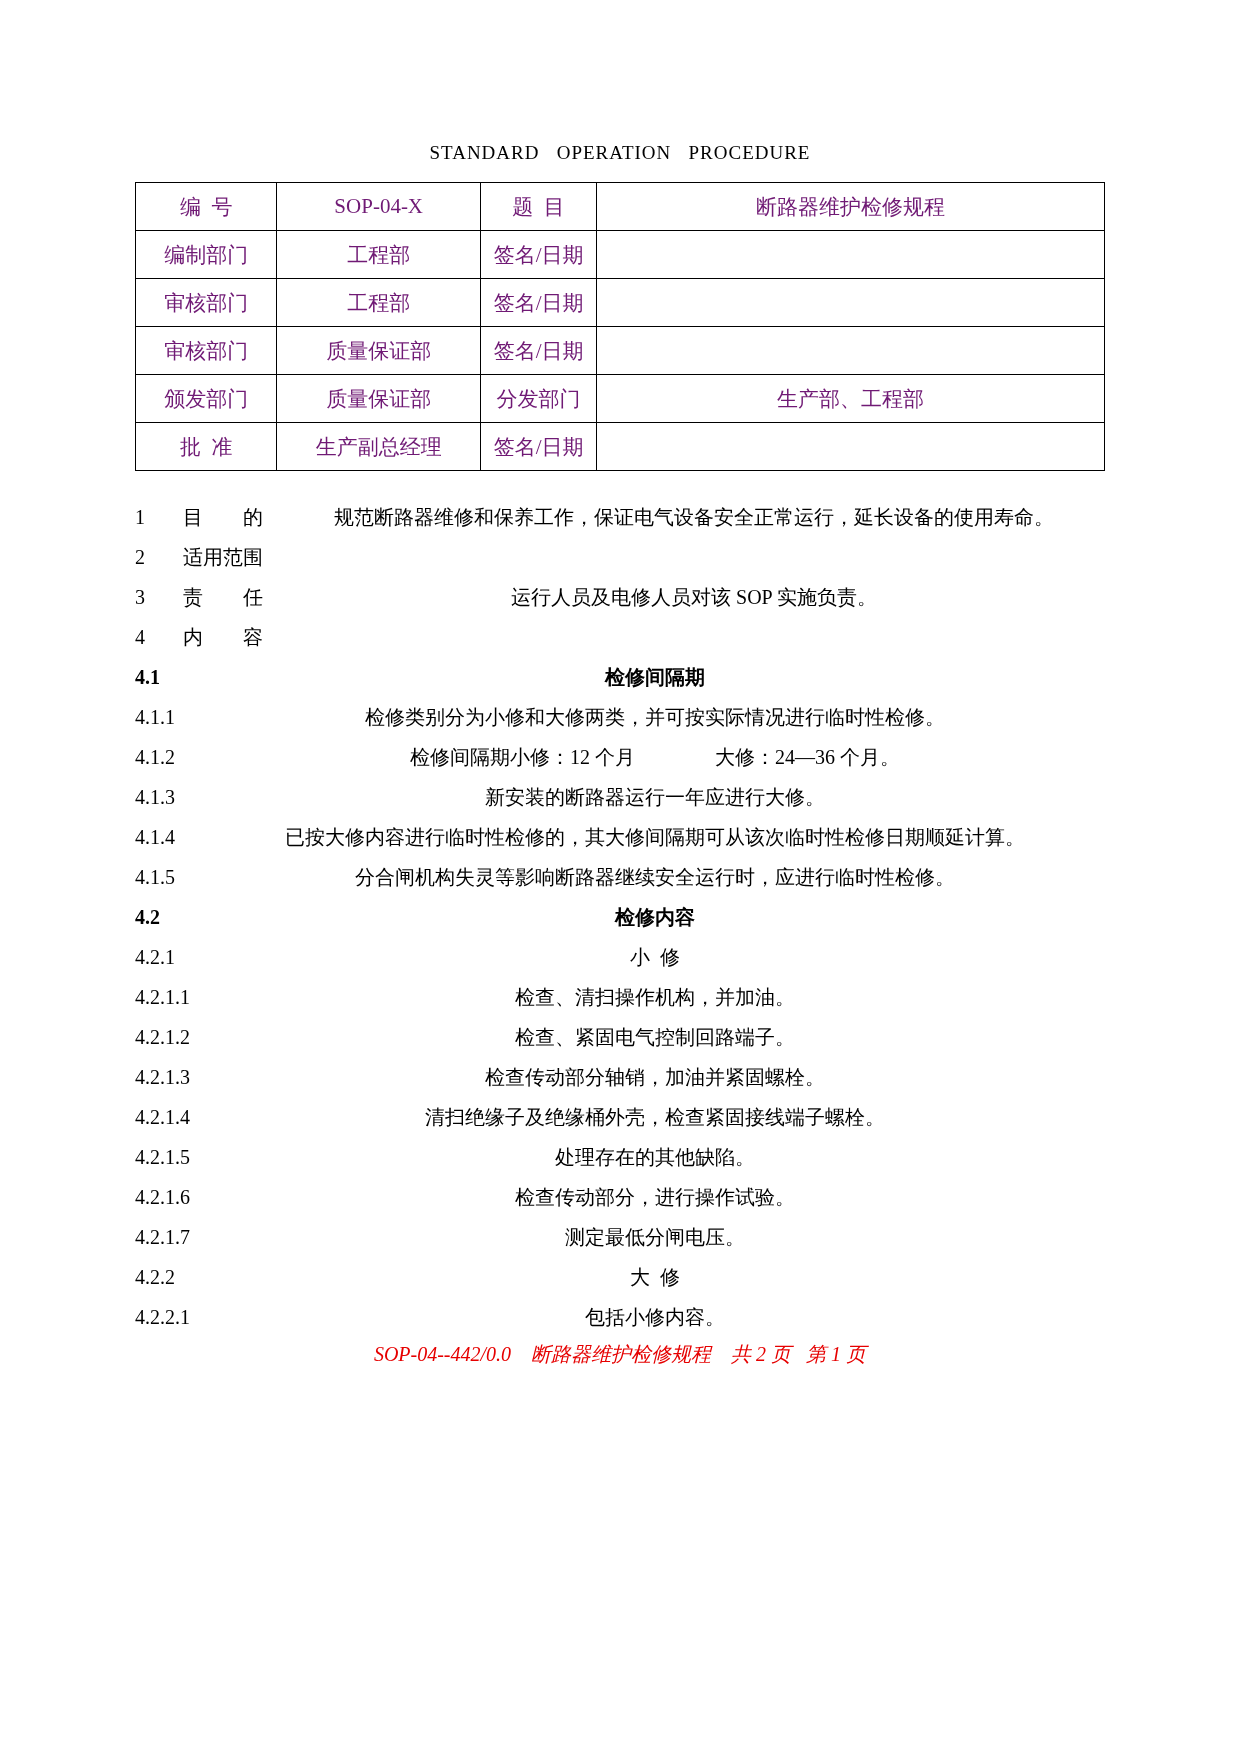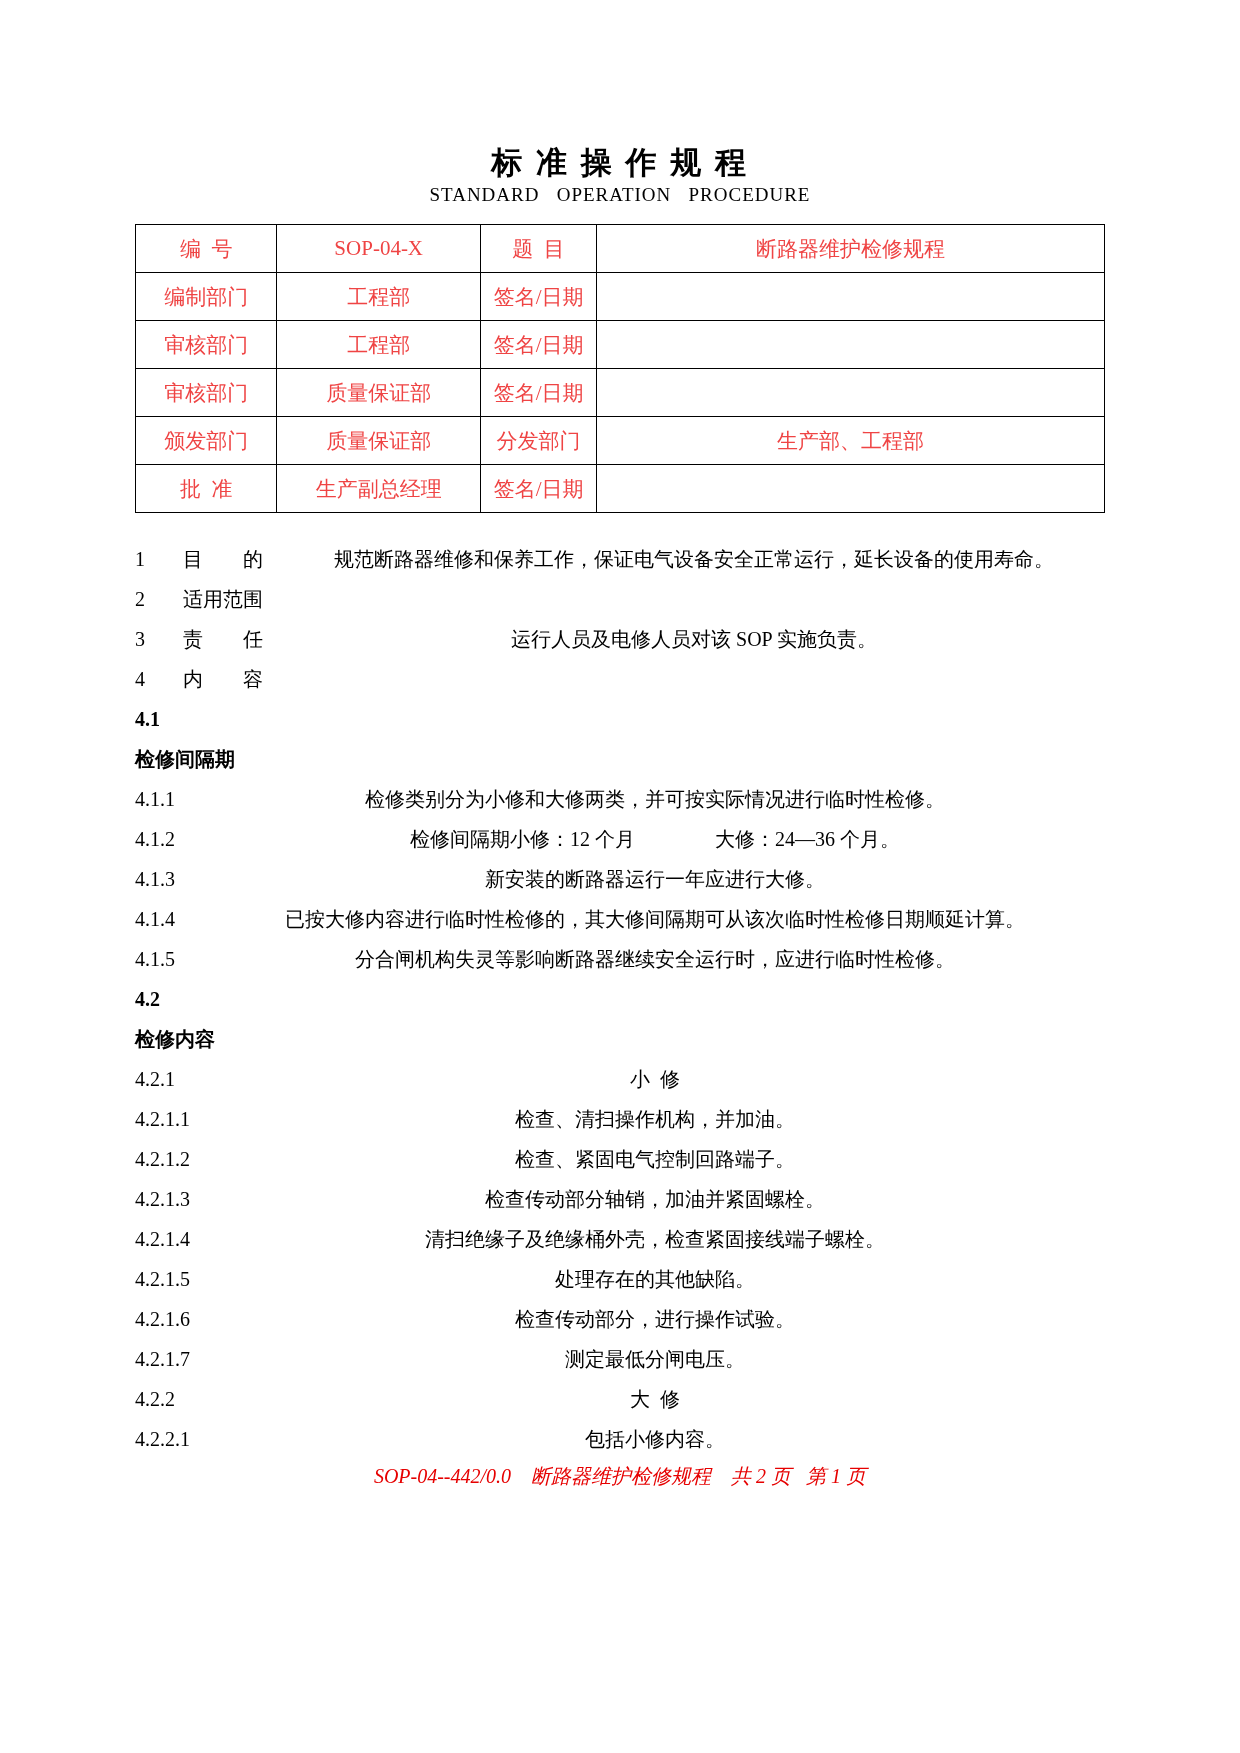--- a/index.html
+++ b/index.html
@@ -33,21 +33,21 @@
     width: 100%;
     border-collapse: collapse;
     table-layout: fixed;
     margin-top: 18px;
   }
   table.sop-table td {
     border: 1px solid #000000;
     height: 48px;
     vertical-align: middle;
     text-align: center;
-    color: #ef4444;
+    color: #701a75;
     font-size: 21px;
     white-space: pre-wrap;
     overflow: hidden;
   }
   .doc-body {
     margin-top: 26px;
   }
   .item {
     display: flex;
     align-items: flex-start;
@@ -66,37 +66,35 @@
     flex: 0 0 100px;
     white-space: pre-wrap;
   }
   .item .text {
     flex: 1 1 auto;
     white-space: pre-wrap;
     text-align: center;
   }
   .item.bold {
     font-weight: bold;
-    flex-direction: column;
   }
   .page-footer {
     text-align: center;
     margin-top: 4px;
     font-size: 20px;
     font-style: italic;
     color: #e60000;
     white-space: pre-wrap;
   }
 </style>
 </head>
 <body>
 
 <div class="page">
 
-  <div class="doc-title">标 准 操 作 规 程</div>
   <div class="doc-subtitle">STANDARD   OPERATION   PROCEDURE</div>
 
   <table class="sop-table">
     <colgroup>
       <col style="width:14.6%">
       <col style="width:21.0%">
       <col style="width:12.0%">
       <col style="width:52.4%">
     </colgroup>
     <tbody>

